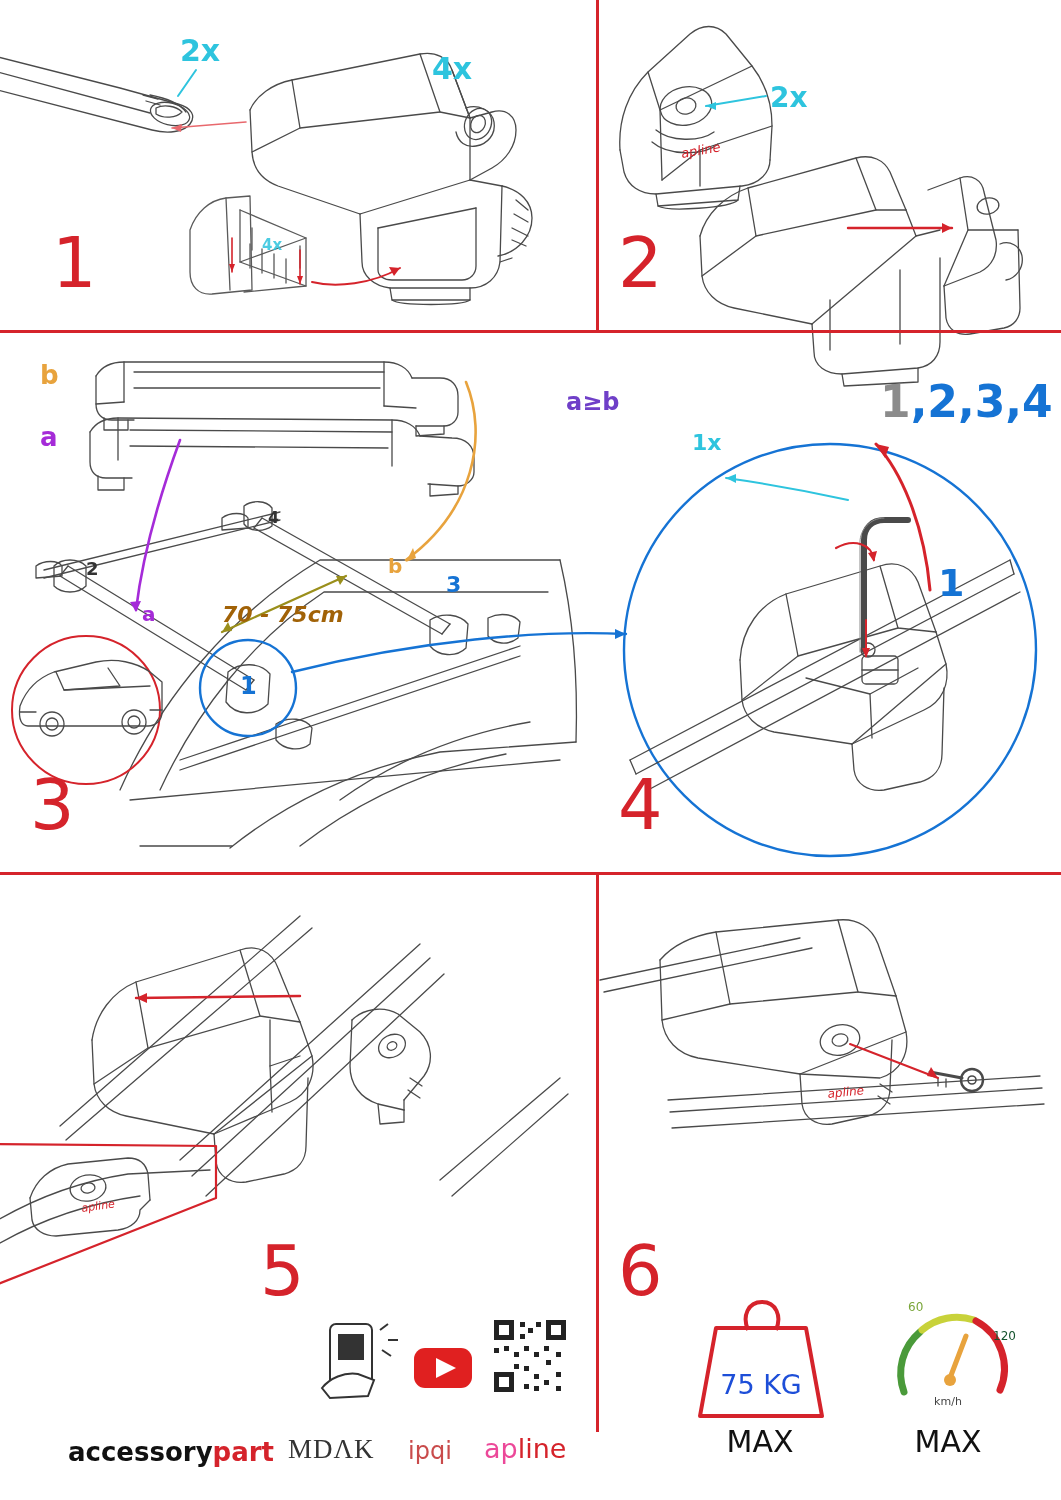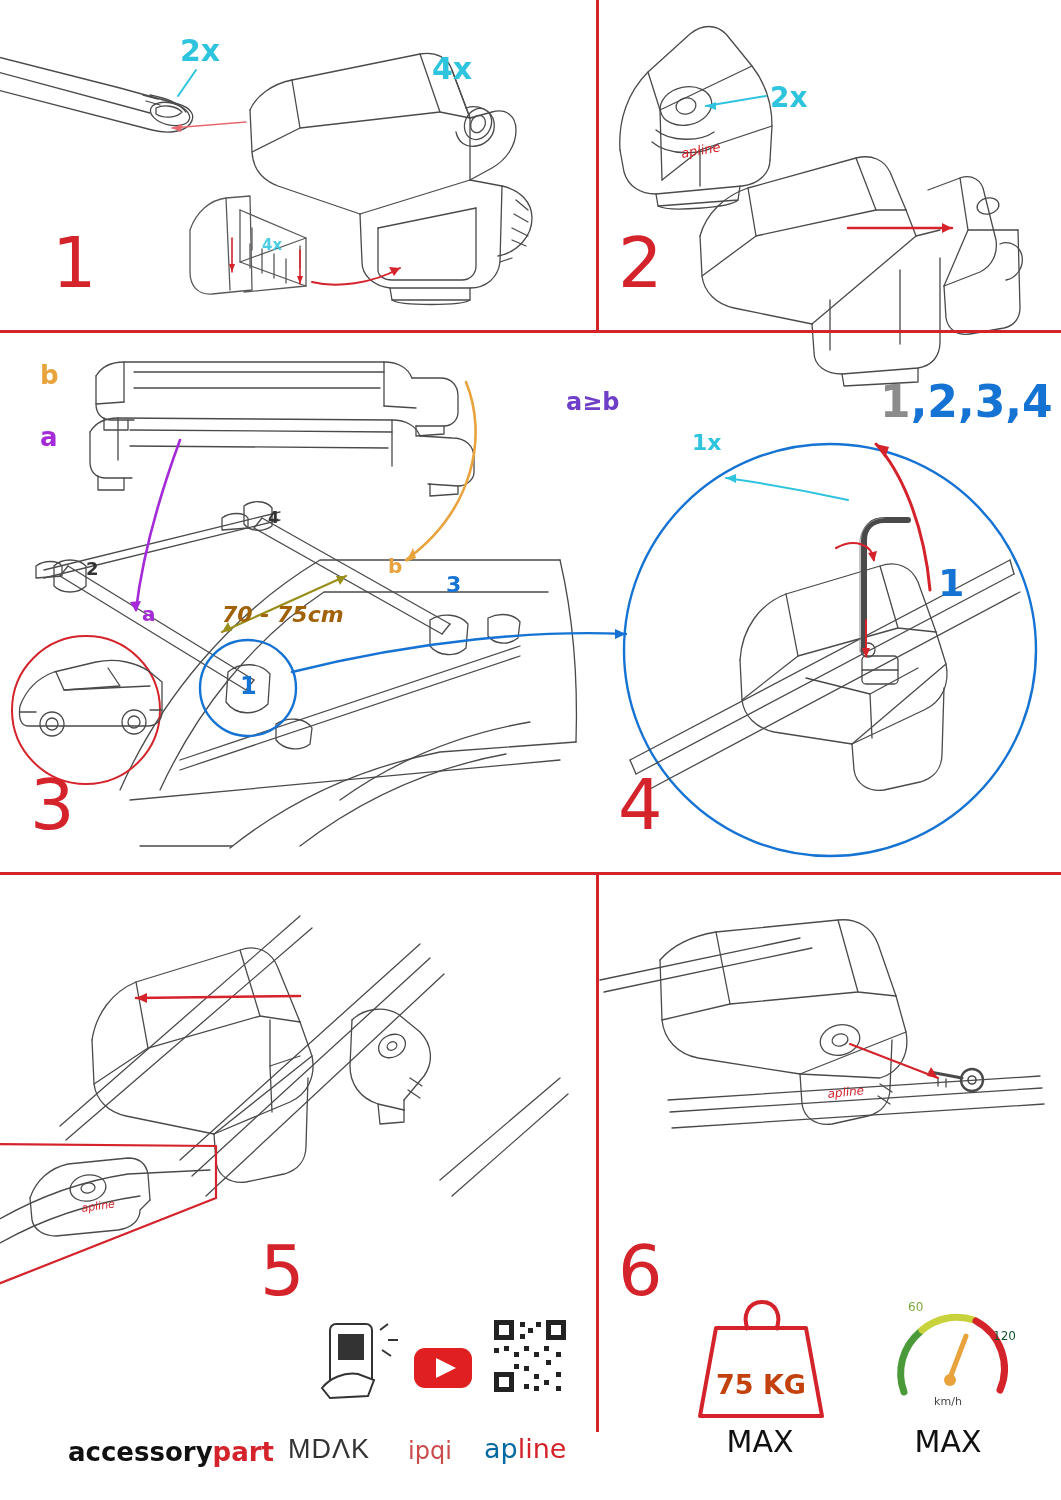--- a/index.html
+++ b/index.html
@@ -84,46 +84,46 @@
     font-family: "DejaVu Sans", sans-serif;
   }
   .brand-accessorypart .a { color: #111; }
   .brand-accessorypart .b { color: #d5232b; }
   .brand-mdak {
     position: absolute;
     left: 288px; top: 1434px;
     font-size: 27px;
     color: #333;
     letter-spacing: 1px;
-    font-family: Liberation Sans, sans-serif;
+    font-family: Liberation Serif, serif;
   }
   .brand-ipqi {
     position: absolute;
     left: 408px; top: 1437px;
     font-size: 24px;
     color: #c94b4b;
     font-family: "DejaVu Sans", sans-serif;
   }
   .brand-apline {
     position: absolute;
     left: 484px; top: 1433px;
     font-size: 27px;
     font-family: "DejaVu Sans", sans-serif;
   }
-  .brand-apline .a { color: #0369a1; margin-top: 36px; }
+  .brand-apline .a { color: #ec4899; margin-top: 36px; }
   .brand-apline .b { color: #d5232b; }
 
   .weight-label {
     position: absolute;
     left: 713px; top: 1369px;
     width: 96px;
     text-align: center;
-    color: #c2410c;
+    color: #1d4ed8;
     font-size: 27px;
-    font-weight: 700;
+    font-weight: 400;
     font-family: "DejaVu Sans", sans-serif;
   }
   .max1 {
     position: absolute;
     left: 700px; top: 1424px;
     width: 120px;
     text-align: center;
     color: #111;
     font-size: 30px;
     font-family: "DejaVu Sans", sans-serif;

